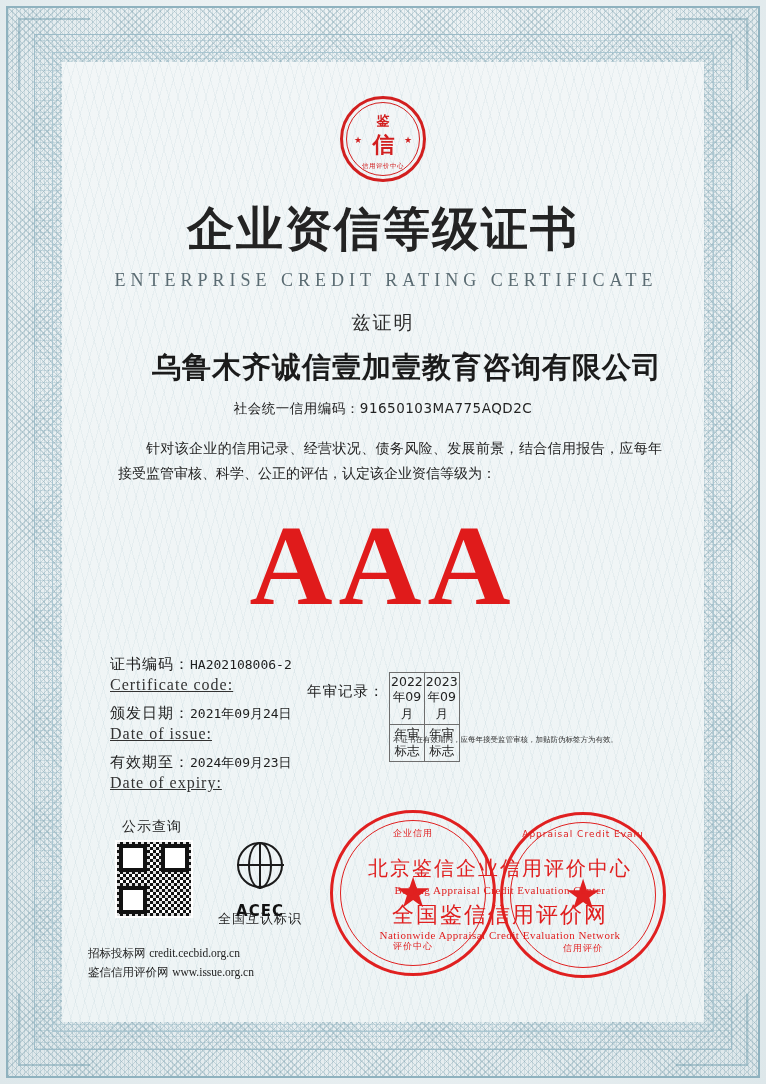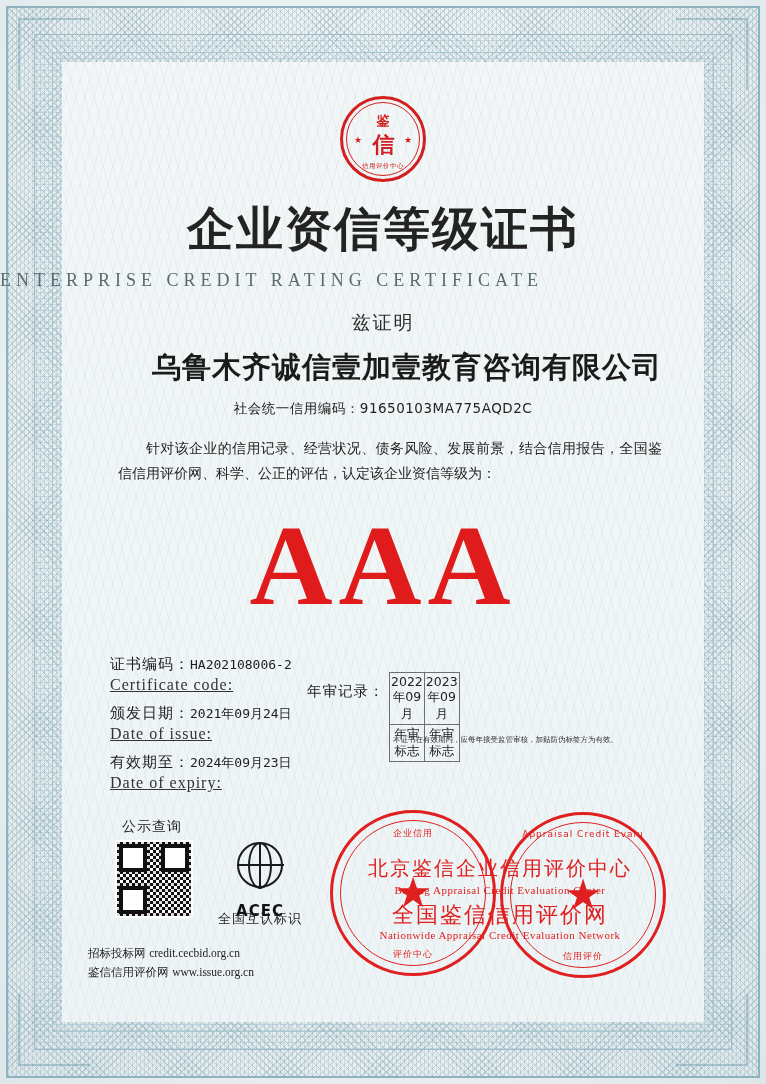--- a/index.html
+++ b/index.html
@@ -82,21 +82,21 @@
     position:absolute;left:0;right:0;bottom:11px;text-align:center;
     color:#d21f1f;font-size:6.5px;letter-spacing:.5px;
   }
 
   .title-cn{
     position:absolute;left:0;right:0;top:198px;text-align:center;
     font-family:"DejaVu Sans", sans-serif;
     font-size:47px;font-weight:bold;color:#232323;letter-spacing:2px;
   }
   .title-en{
-    position:absolute;left:0;right:0;top:270px;text-align:left;
+    position:absolute;left:6px;right:0;top:270px;text-align:center;
     font-family:"Liberation Serif", serif;
     font-size:18px;color:#5a6b72;letter-spacing:5px;
   }
   .zizhengming{
     position:absolute;left:0;right:0;top:310px;text-align:center;
     font-family:"DejaVu Sans", sans-serif;
     font-size:19px;color:#2a2a2a;letter-spacing:2px;
   }
   .company{
     position:absolute;left:0;right:0;top:348px;text-align:center;
@@ -225,21 +225,21 @@
   .seal .inner{position:absolute;inset:7px;border:1.2px solid #e02020;border-radius:50%;}
   .seal .bigstar{
     position:absolute;left:50%;top:50%;transform:translate(-50%,-50%);
     font-size:42px;line-height:42px;color:#e02020;
   }
   .seal .arc-top,.seal .arc-bot{
     position:absolute;left:0;right:0;text-align:center;
     font-family:"DejaVu Sans", sans-serif;font-size:9px;letter-spacing:1px;
   }
   .seal .arc-top{top:14px;}
-  .seal .arc-bot{bottom:12px;}
+  .seal .arc-bot{bottom:20px;}
   .seal1{left:330px;top:810px;}
   .seal2{left:500px;top:812px;}
 
   .redline{
     position:absolute;color:#e02020;text-align:center;left:325px;width:350px;
     font-family:"DejaVu Sans", sans-serif;
   }
   .redline.l1{top:855px;font-size:20px;letter-spacing:2px;}
   .redline.l2{top:884px;font-size:11px;font-family:"Liberation Serif",serif;letter-spacing:.5px;}
   .redline.l3{top:900px;font-size:22px;letter-spacing:2px;}
@@ -268,21 +268,21 @@
       <div class="star" style="left:14px;top:40px;">★</div>
       <div class="star" style="right:14px;top:40px;">★</div>
       <div class="bottom">信用评价中心</div>
     </div>
 
     <div class="title-cn">企业资信等级证书</div>
     <div class="title-en">ENTERPRISE  CREDIT  RATING  CERTIFICATE</div>
     <div class="zizhengming">兹证明</div>
     <div class="company">乌鲁木齐诚信壹加壹教育咨询有限公司</div>
     <div class="credit-code">社会统一信用编码：91650103MA775AQD2C</div>
-    <div class="paragraph">针对该企业的信用记录、经营状况、债务风险、发展前景，结合信用报告，全国鉴信信用评价网、科学、公正的评估，认定该企业资信等级为：</div>
+    <div class="paragraph">针对该企业的信用记录、经营状况、债务风险、发展前景，结合信用报告，应每年接受监管审核、科学、公正的评估，认定该企业资信等级为：</div>
     <div class="grade">AAA</div>
 
     <div class="details">
       <div class="det-row">
         <span class="det-cn">证书编码：</span><span class="det-val">HA202108006-2</span>
       </div>
       <div class="det-en">Certificate code:</div>
 
       <div class="det-row">
         <span class="det-cn">颁发日期：</span><span class="det-val">2021年09月24日</span>

